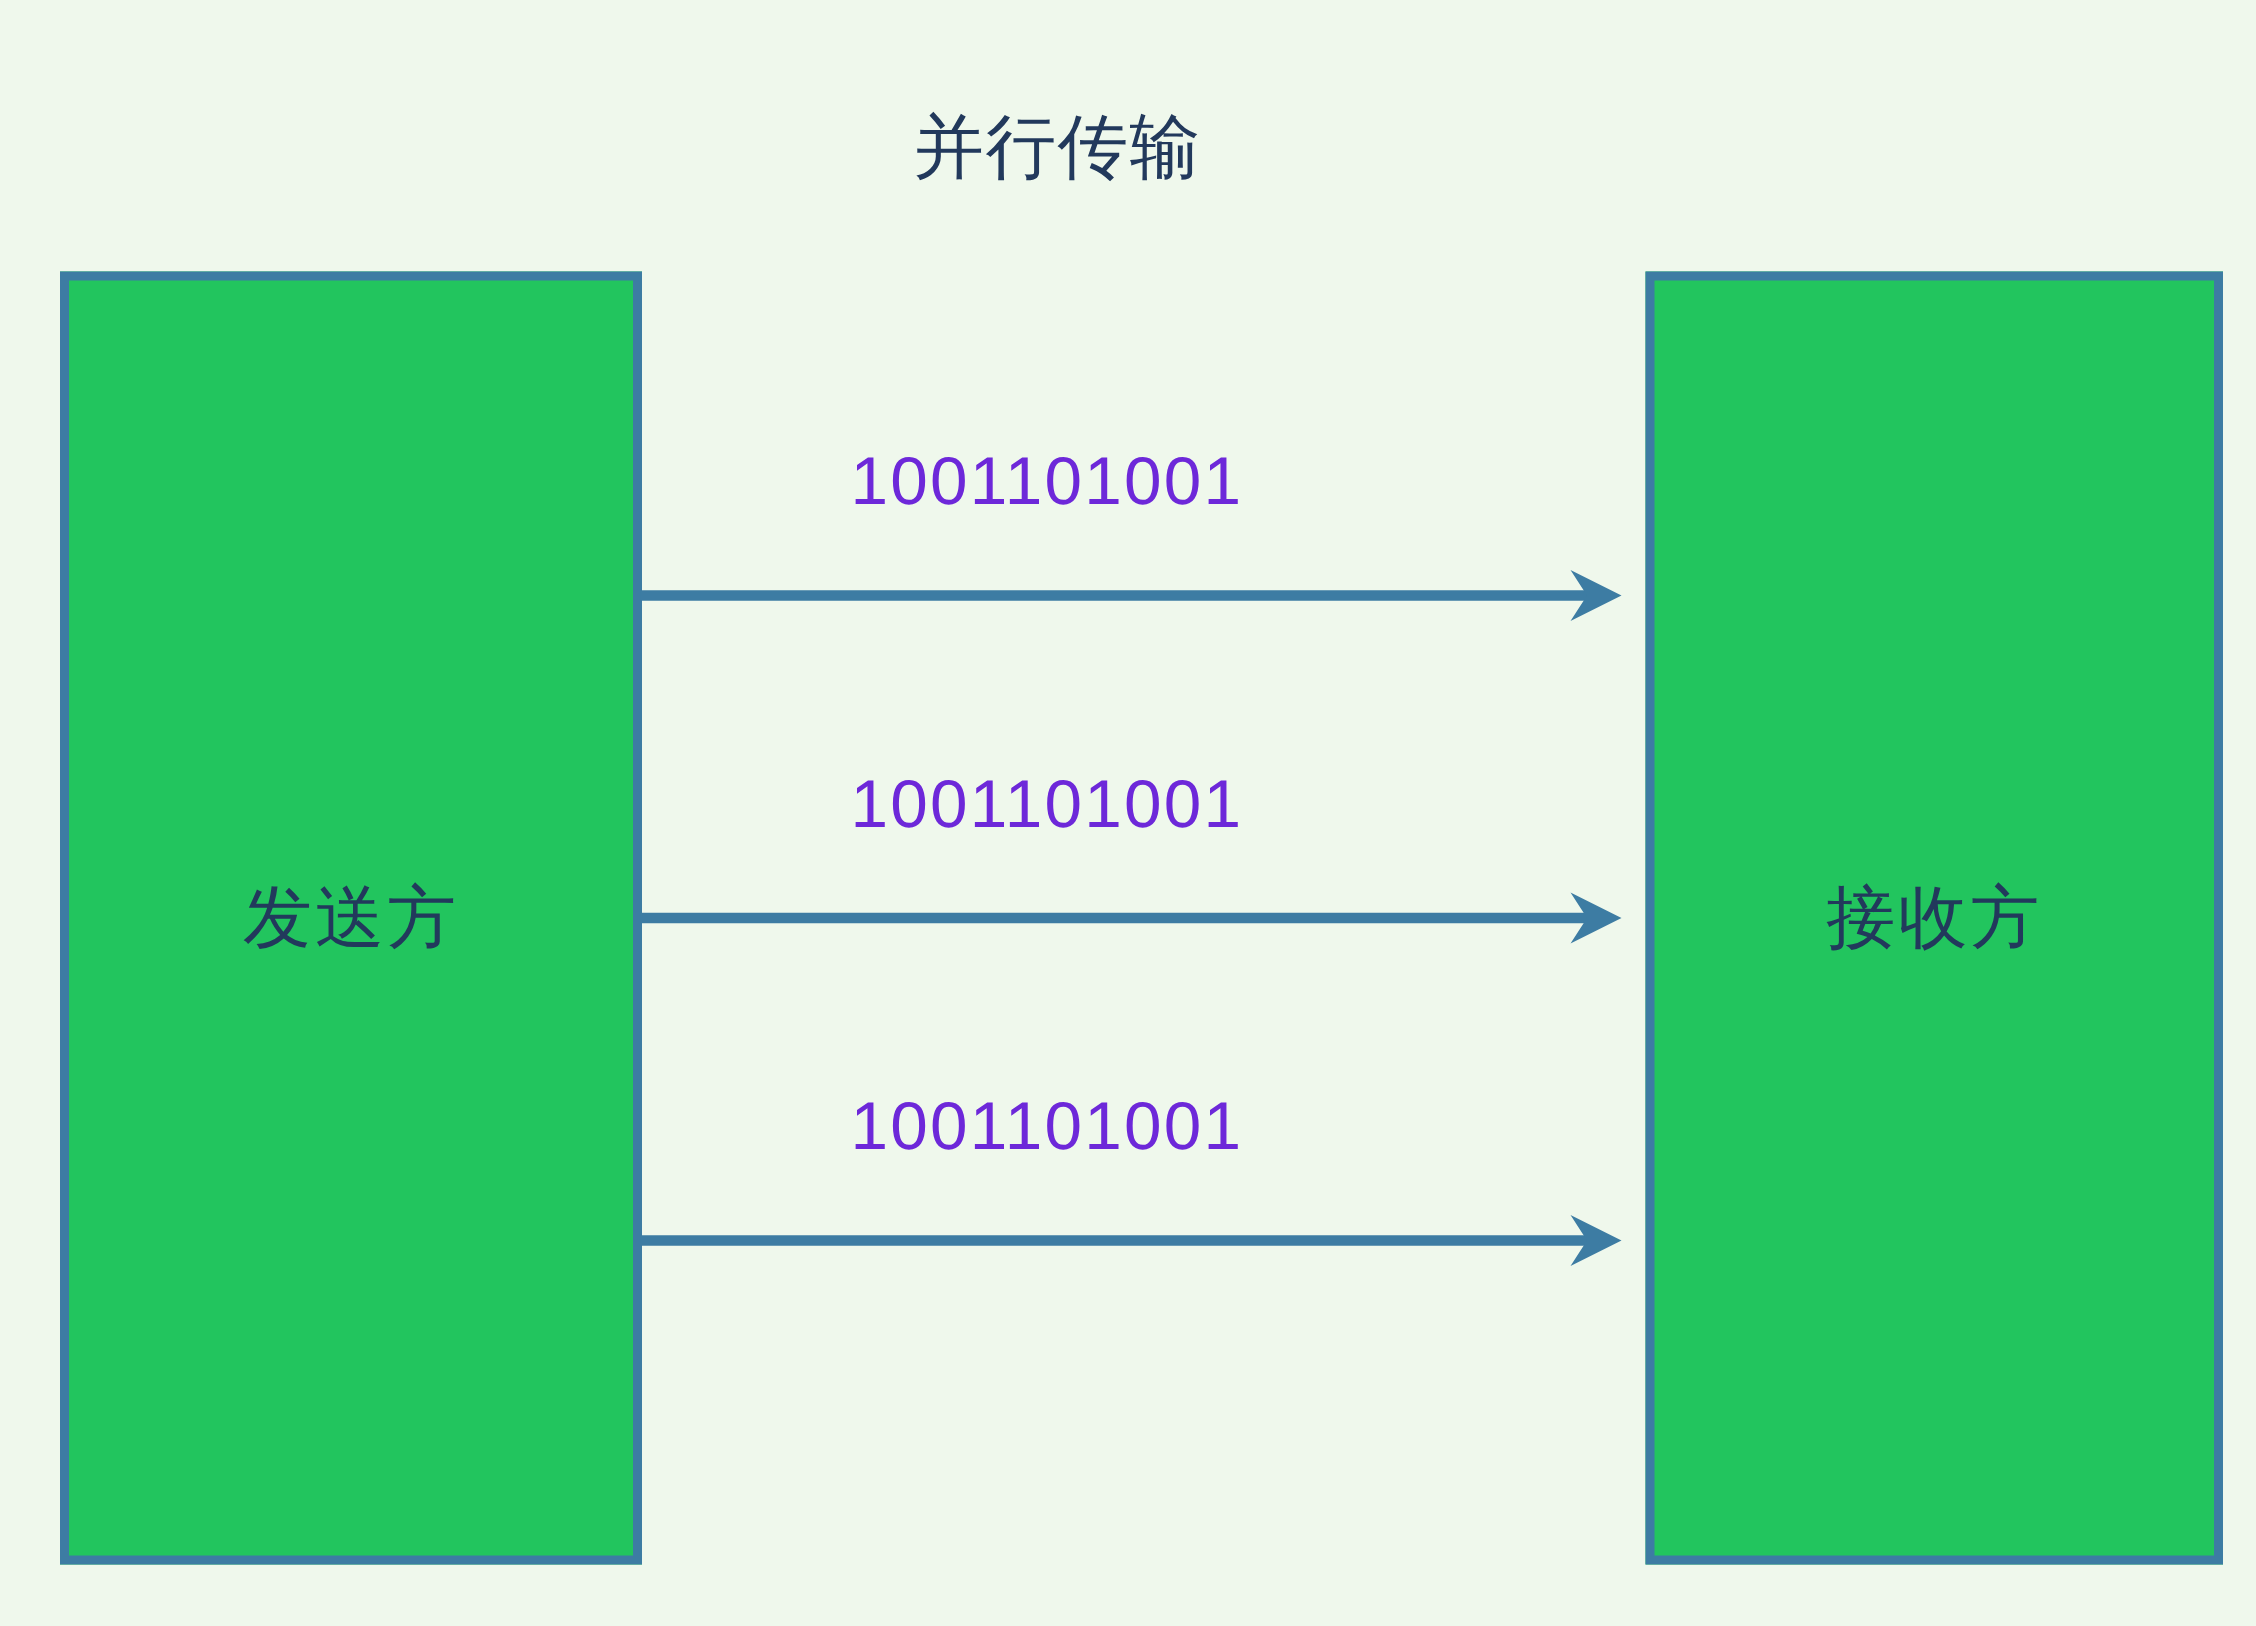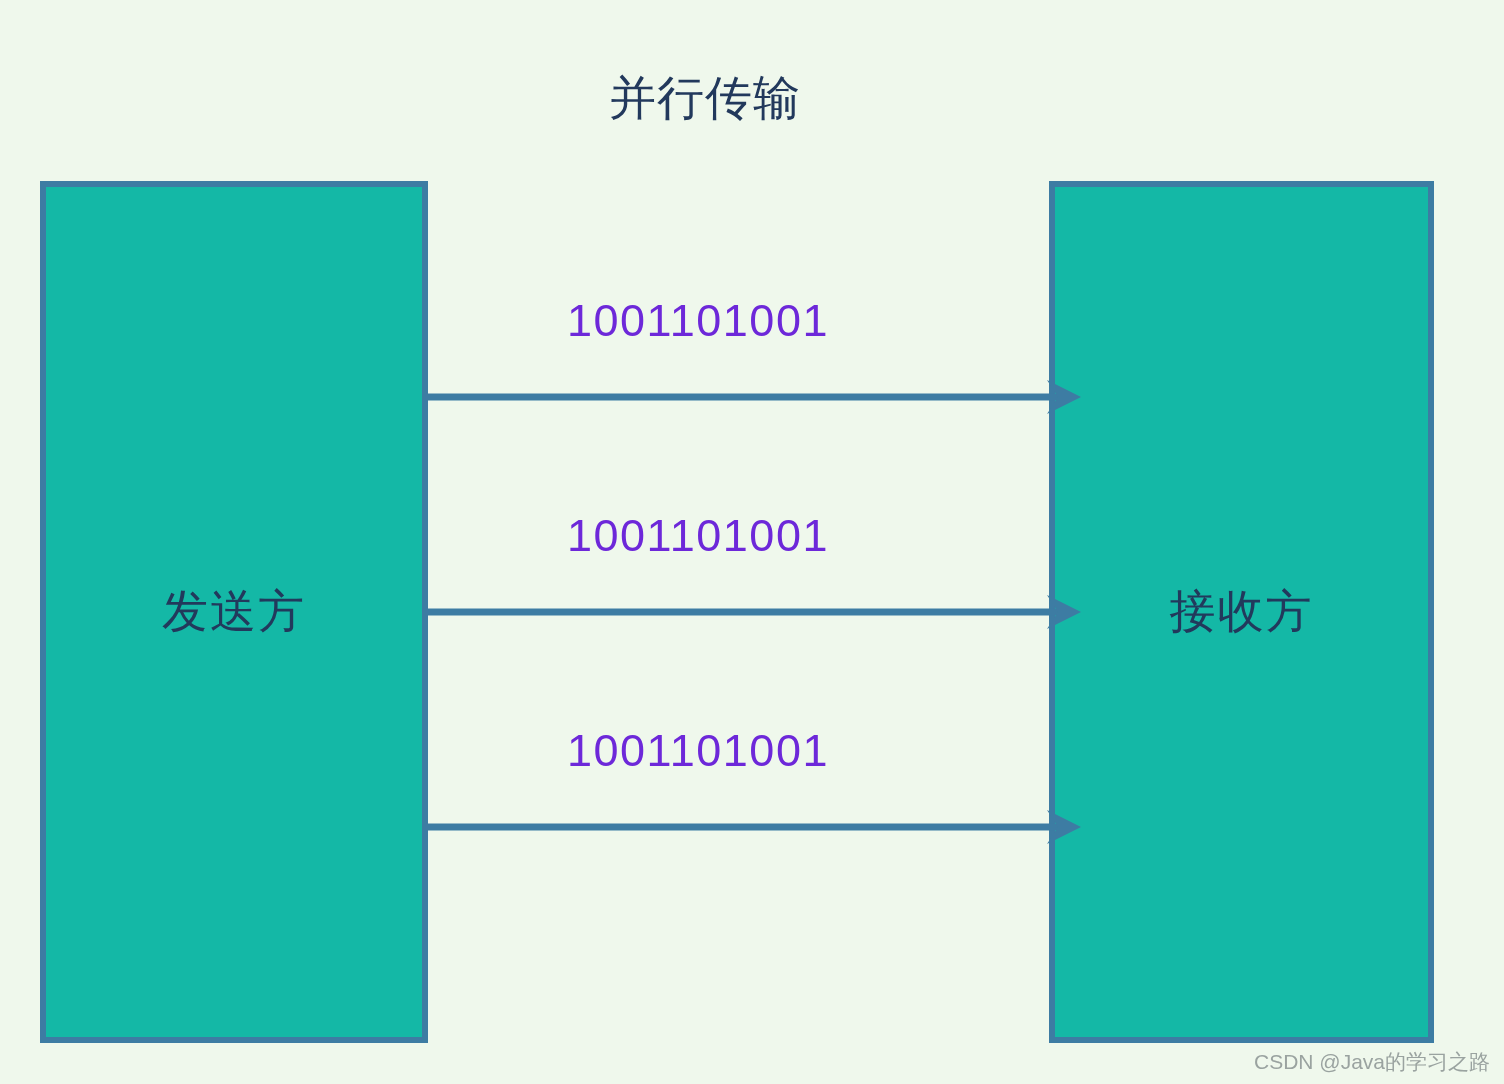--- a/index.html
+++ b/index.html
@@ -33,34 +33,34 @@
     line-height: 1.1;
     color: #22395c;
     letter-spacing: 1px;
     white-space: nowrap;
   }
 
   
   .node-box {
     position: absolute;
     box-sizing: border-box;
-    background: #14b8a6;
+    background: #22c55e;
     border: 6px solid #3d7ca3;
     display: flex;
     align-items: center;
     justify-content: center;
   }
   .node-box.sender {
     left: 40px;
     top: 181px;
     width: 388px;
     height: 862px;
   }
   .node-box.receiver {
-    left: 1049px;
+    left: 1097px;
     top: 181px;
     width: 385px;
     height: 862px;
   }
   .node-label {
     font-size: 46px;
     color: #22395c;
     letter-spacing: 2px;
     white-space: nowrap;
     user-select: none;
@@ -141,15 +141,14 @@
   </div>
 
   <div class="channel ch2">
     <svg class="channel-line" viewBox="0 0 654 8" preserveAspectRatio="none">
       <line x1="0" y1="4" x2="636" y2="4" stroke="#3d7ca3" stroke-width="7"></line>
       <path d="M 654 4 L 620 -13 L 631 4 L 620 21 Z" fill="#3d7ca3"></path>
     </svg>
     <span class="channel-label">1001101001</span>
   </div>
 
-  <div class="watermark">CSDN @Java的学习之路</div>
 
 </div>
 
 </body></html>

